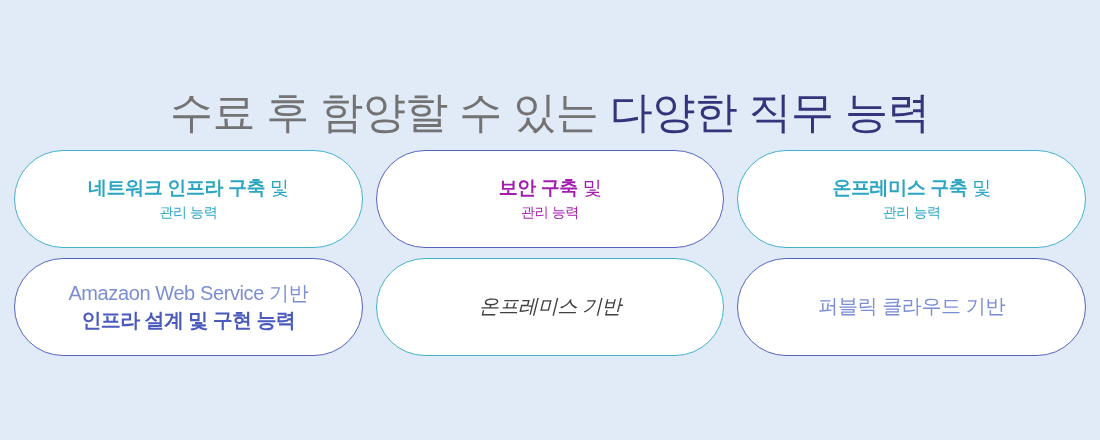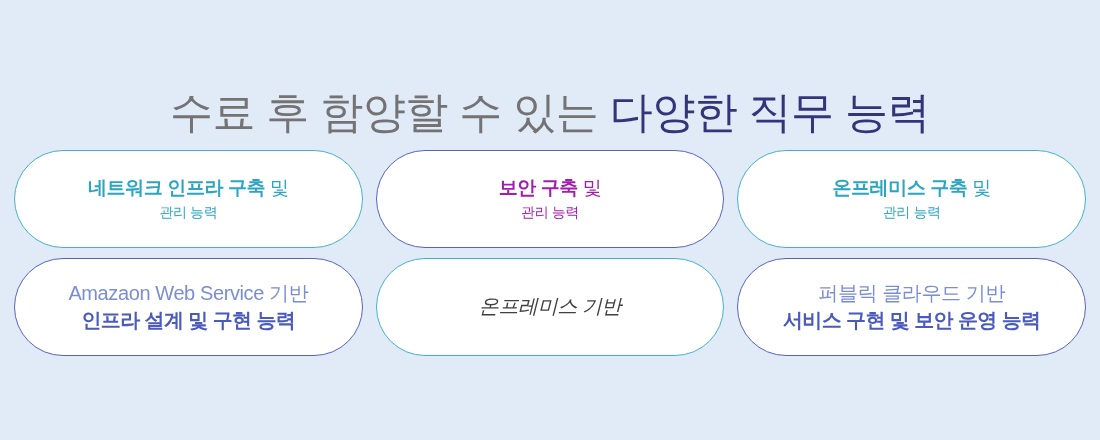--- a/index.html
+++ b/index.html
@@ -154,19 +154,18 @@
         <span class="line line1 sub-blue">Amazaon Web Service 기반</span>
         <span class="line line2 main-blue">인프라 설계 및 구현 능력</span>
       </div>
 
       <div class="card accent-teal">
         <span class="line line1 sub-teal">온프레미스 기반</span>
       </div>
 
       <div class="card accent-blue">
         <span class="line line1 sub-blue">퍼블릭 클라우드 기반</span>
-        <span class="line line2 main-blue">서비스 구현 및 보안 운영 능력</span>
       </div>
 
     </div>
 
   </div>
 </div>
 
 </body></html>

